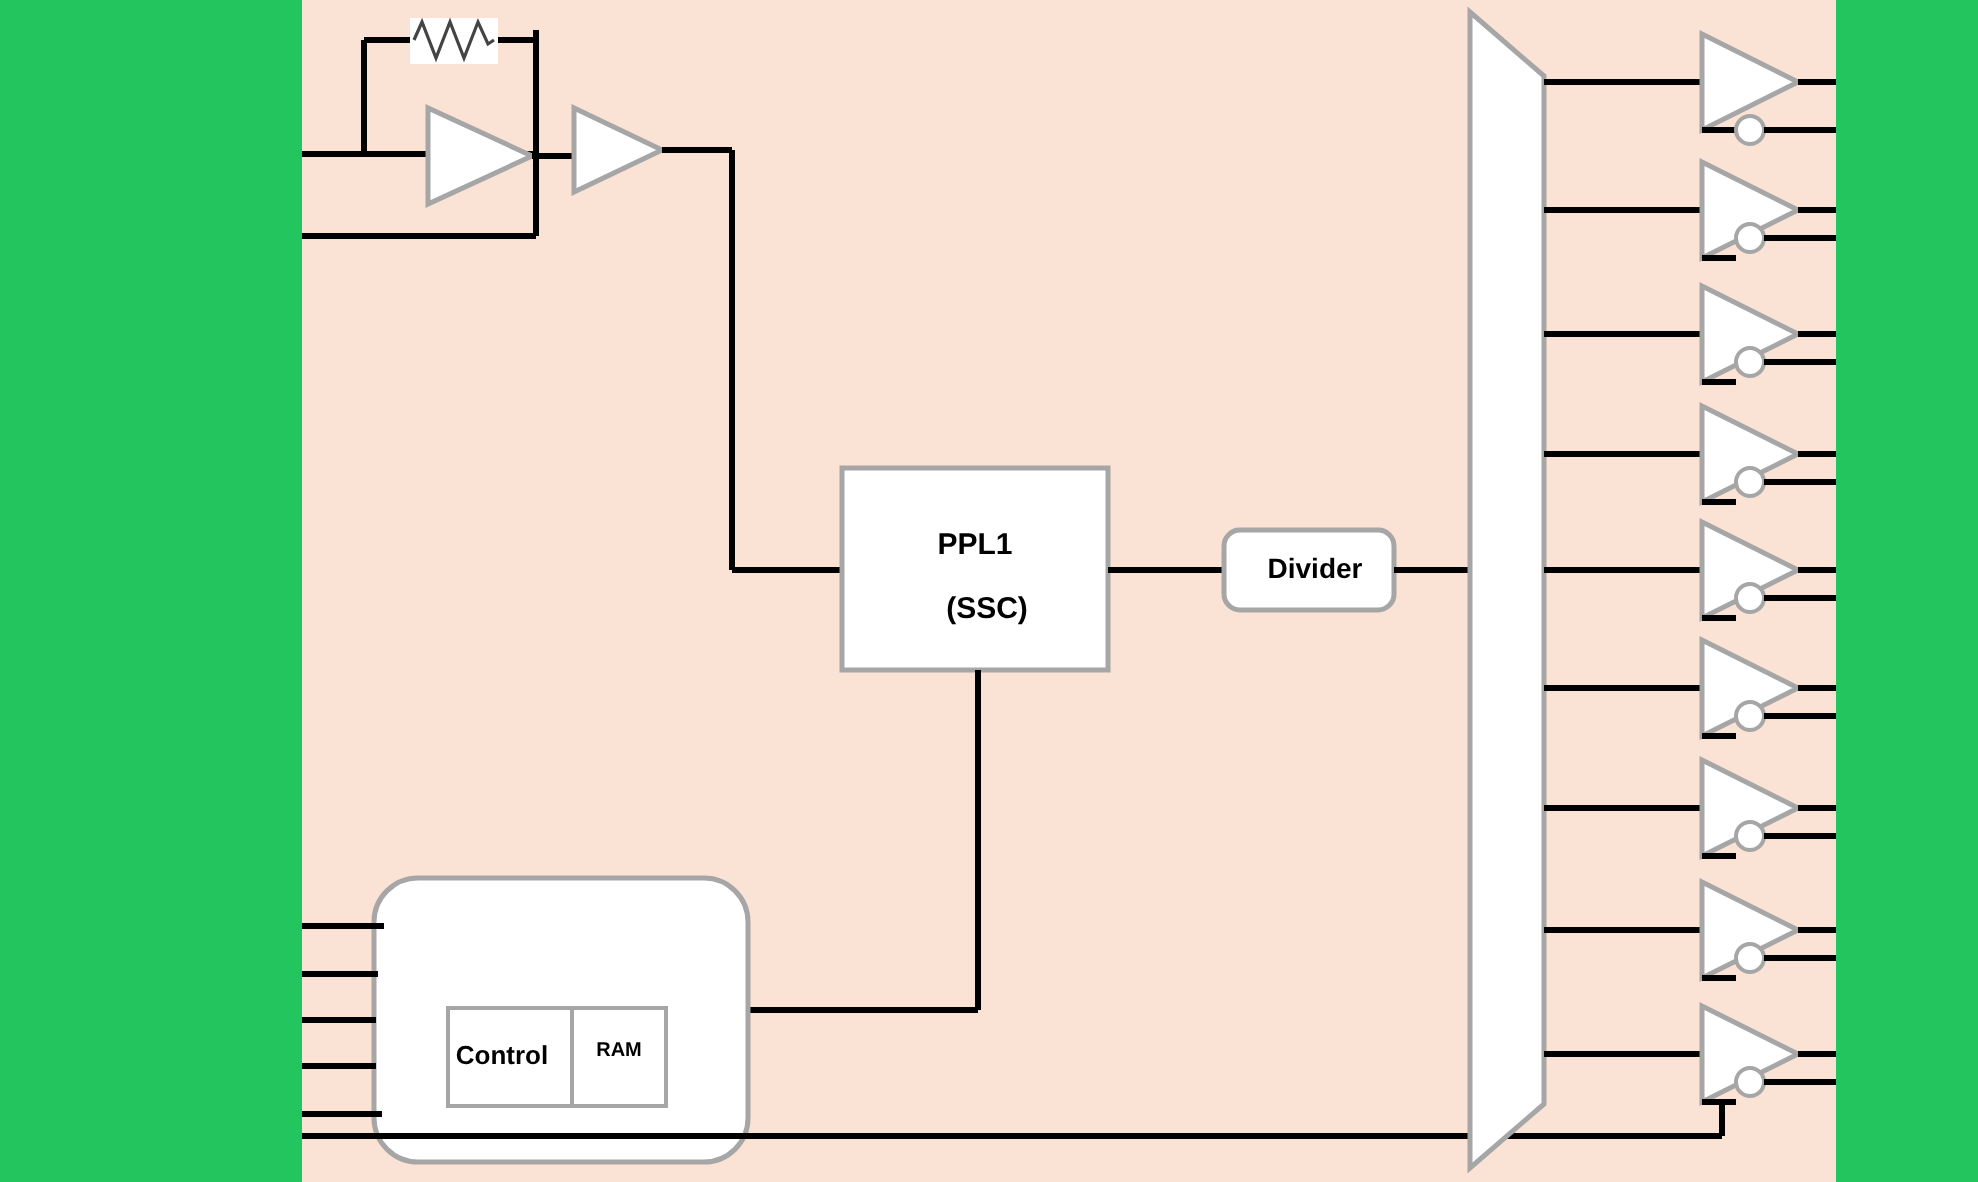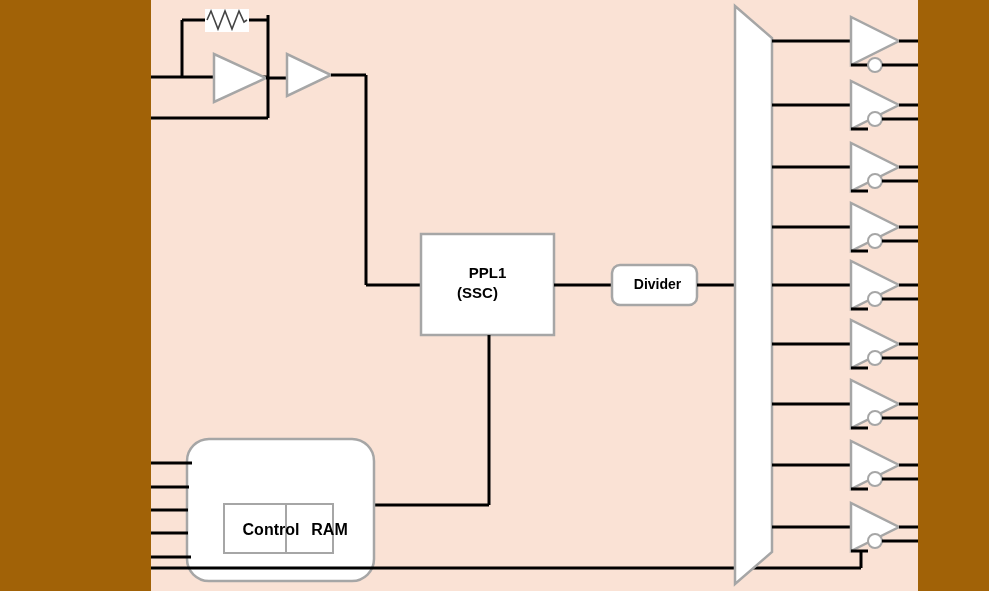--- a/index.html
+++ b/index.html
@@ -1,20 +1,20 @@
 <!DOCTYPE html>
 <html><head>
 <meta charset="utf-8">
 <title>Clock Generator Block Diagram</title>
 <style>
   html,body{margin:0;padding:0;background:#000;}
   #root{
     position:relative;
     width:989px;height:591px;
-    background:#a16207;
+    background:#22c55e;
     font-family:"Liberation Sans", sans-serif;
     overflow:hidden;
   }
   #canvas{
     position:absolute;
     left:151px;top:0;
     width:767px;height:591px;
     background:#fae2d5;
   }
   .svgwrap{position:absolute;left:0;top:0;width:989px;height:591px;}
@@ -180,22 +180,22 @@
         <circle cx="875" cy="541" r="7" fill="#ffffff" stroke="#a6a6a6" stroke-width="2"></circle>
         <line x1="882" y1="541" x2="918" y2="541" stroke="#000" stroke-width="3"></line>
       </g>
 
       <line x1="861" y1="568" x2="861" y2="551" stroke="#000" stroke-width="3"></line>
     </g>
 
   </svg>
 
   <div class="lbl" style="left:421px; top:264px; width:133px; font-size:15px;">PPL1</div>
-  <div class="lbl" style="left:421px; top:284px; width:113px; font-size:15px;">(SSC)</div>
+  <div class="lbl" style="left:421px; top:296px; width:113px; font-size:15px;padding-left:16px;">(SSC)</div>
 
   <div class="lbl" style="left:612px; top:276px; width:91px; font-size:14px;">Divider</div>
 
 
-  <div class="lbl" style="left:240px; top:520px; width:62px; font-size:16px;">Control</div>
-
-  <div class="lbl" style="left:286px; top:520px; width:47px; font-size:16px;padding-left:20px;">RAM</div>
+  <div class="lbl" style="left:220px; top:520px; width:62px; font-size:13px;">Control</div>
+
+  <div class="lbl" style="left:286px; top:520px; width:47px; font-size:10px;">RAM</div>
 
 </div>
 
 </body></html>

